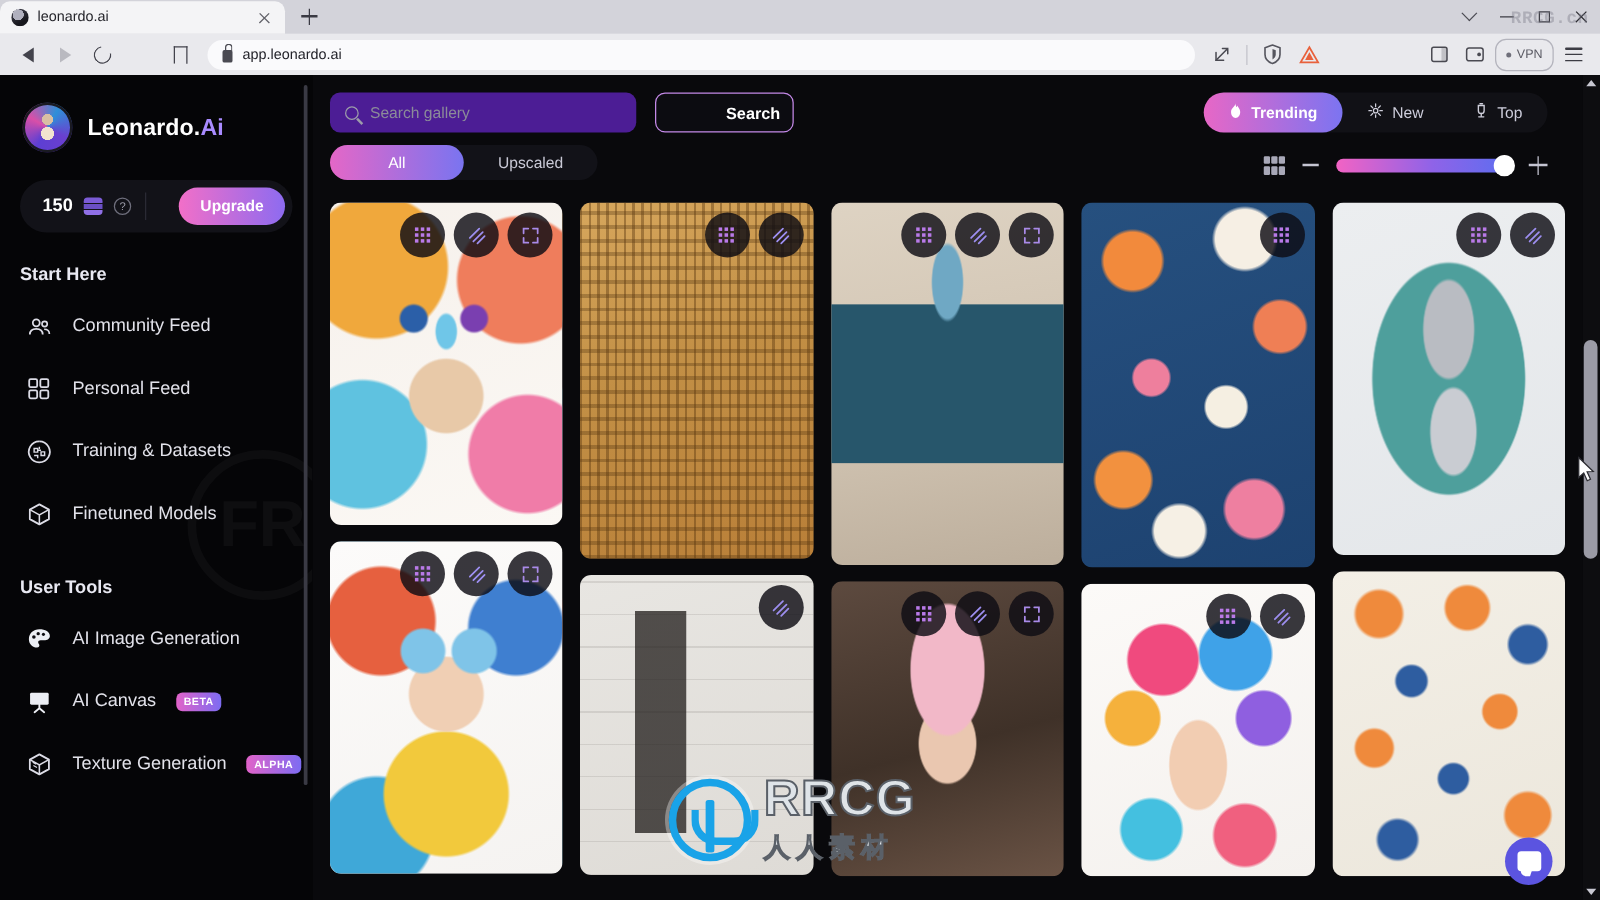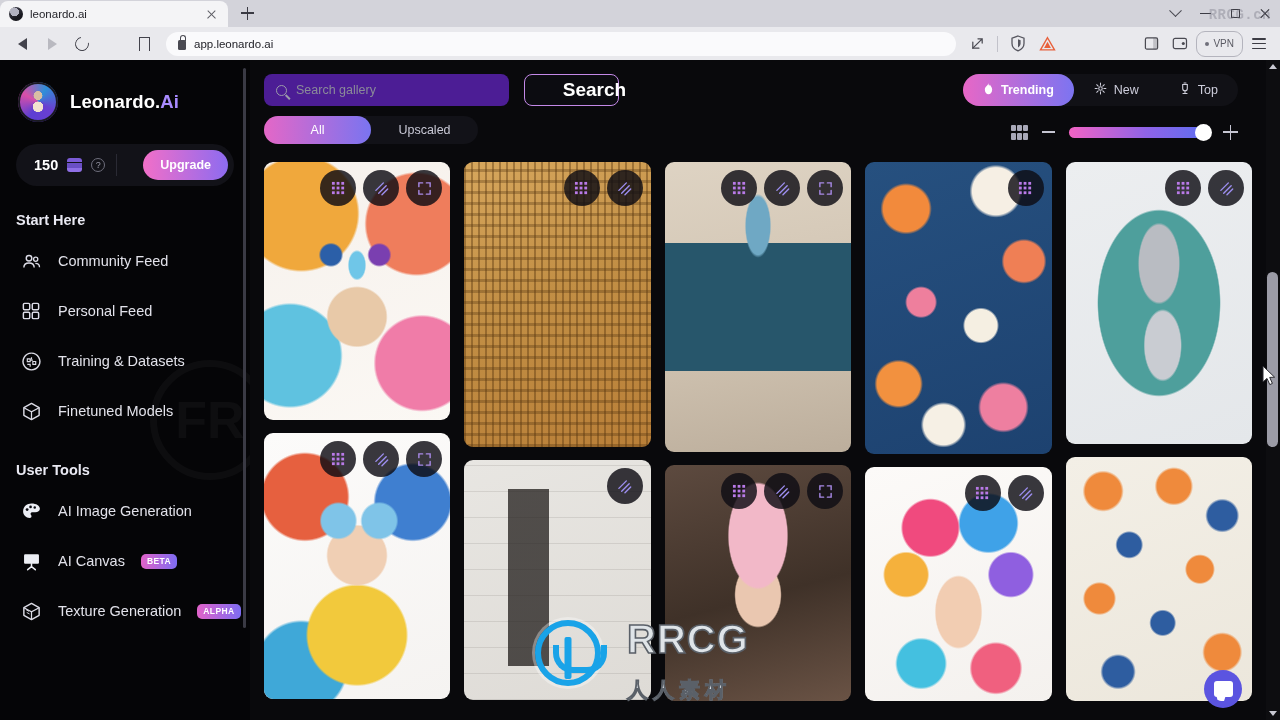--- a/index.html
+++ b/index.html
@@ -188,22 +188,22 @@
   .mag{
     width:11px;height:11px;border:1.5px solid #9c9caa;border-radius:50%;position:relative;flex:0 0 11px;
   }
   .mag:after{content:"";position:absolute;right:-4px;bottom:-3px;width:5.5px;height:1.5px;background:#9c9caa;transform:rotate(45deg);}
   .search-input{
     background:transparent;border:none;outline:none;color:#cfcfdc;font-size:12.5px;
     font-family:"Liberation Sans",sans-serif;width:100%;
   }
   .search-input::placeholder{color:#8b8b99;}
   .searchbtn{
-    position:absolute; left:274px; top:14px; width:95px; height:32px; border-radius:8px;
-    background:#0c0c11; border:1px solid #c489e8; color:#fff; font-size:19px; font-weight:700;
+    position:absolute; left:274px; top:14px; width:111px; height:32px; border-radius:8px;
+    background:#0c0c11; border:1px solid #c489e8; color:#fff; font-size:13px; font-weight:700;
     display:flex;align-items:center;justify-content:center;cursor:pointer;
     font-family:"Liberation Sans",sans-serif;
     padding-left:46px;
   }
   .segwrap{
     position:absolute; left:14px; top:56px; height:28px; background:#121218;
     border-radius:14px; display:flex; padding:0;
   }
   .seg{
     min-width:107px; height:28px; border-radius:14px; display:flex;align-items:center;
@@ -352,21 +352,21 @@
       radial-gradient(circle at 72% 46%, #ef8a3c 0 7%, transparent 8%),
       radial-gradient(circle at 18% 58%, #ef8a3c 0 7%, transparent 8%),
       radial-gradient(circle at 52% 68%, #2e5da0 0 6%, transparent 7%),
       radial-gradient(circle at 84% 80%, #ef8a3c 0 7%, transparent 8%),
       radial-gradient(circle at 28% 88%, #2e5da0 0 6%, transparent 7%),
       linear-gradient(160deg,#f3efe6,#ece7dc);
   }
 
   
   .wm-center{
-    position:absolute; left:285px; top:560px; display:flex; gap:26px;
+    position:absolute; left:285px; top:560px; display:flex; align-items:center; gap:10px;
     pointer-events:none; z-index:60;
   }
   .wm-mark{
     width:66px;height:66px;border-radius:50%;
     border:6px solid #19a3e8; position:relative; flex:0 0 66px;
     box-shadow:0 0 0 3px rgba(255,255,255,.35);
   }
   .wm-mark:before{
     content:""; position:absolute; left:50%; top:11px; width:7px;height:42px;
     background:#19a3e8; transform:translateX(-50%); border-radius:2px;
@@ -375,21 +375,21 @@
     content:""; position:absolute; left:12px; top:19px; width:42px; height:22px;
     border:6px solid #19a3e8; border-top:none; border-radius:0 0 20px 20px;
   }
   .wm-txt{ display:flex; flex-direction:column; }
   .wm-rrcg{
     font-size:40px; font-weight:700; color:#dfe4e8; line-height:.95;
     -webkit-text-stroke:1.6px #5a6068; letter-spacing:1px;
   }
   .wm-cn{
     font-size:21px; font-weight:700; color:#e2e6ea; letter-spacing:5px;
-    -webkit-text-stroke:1px #5a6068; margin-top:18px;
+    -webkit-text-stroke:1px #5a6068; margin-top:6px;
   }
 
   
   .intercom{
     position:absolute; right:24px; bottom:12px; width:38px;height:38px;border-radius:50%;
     background:#5b54e0; display:flex;align-items:center;justify-content:center;cursor:pointer;
     z-index:70;
   }
   .intercom .bub{
     width:19px;height:16px;background:#fff;border-radius:3px;position:relative;

